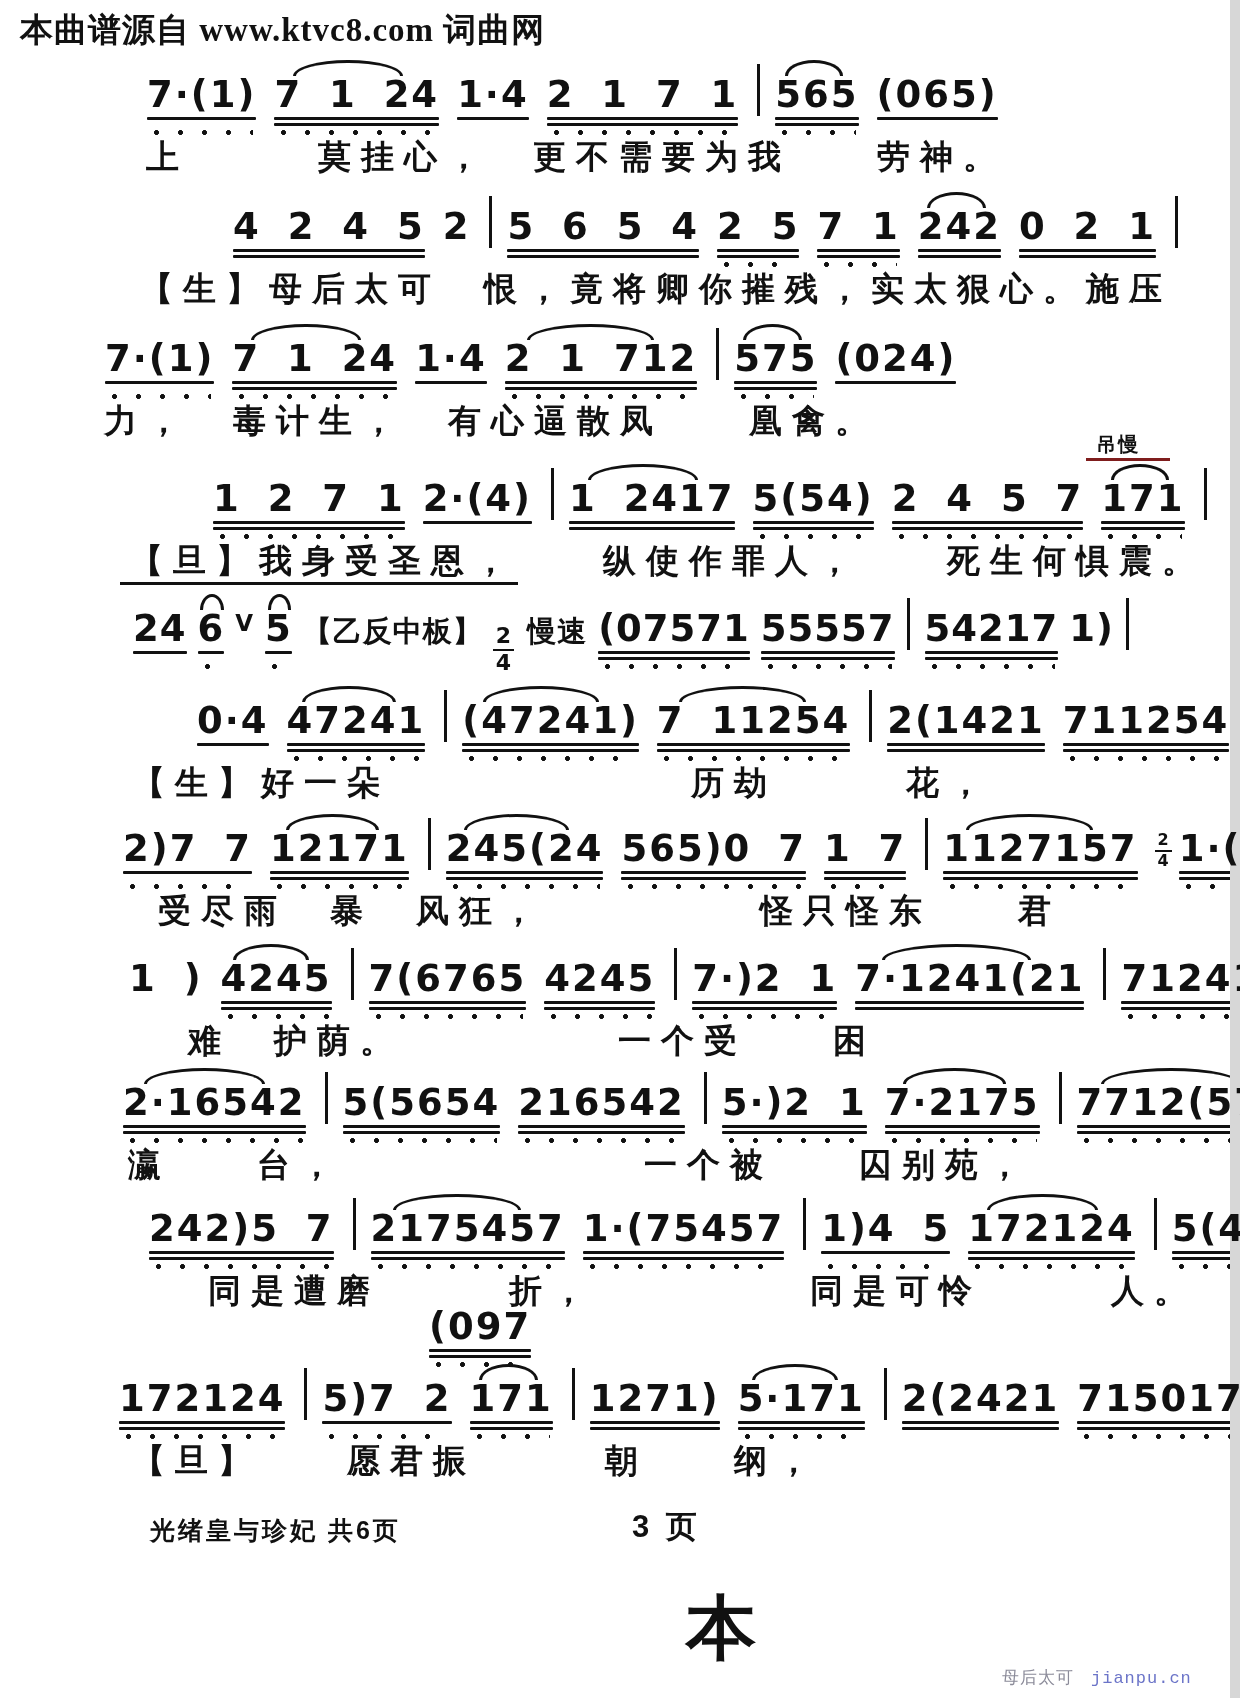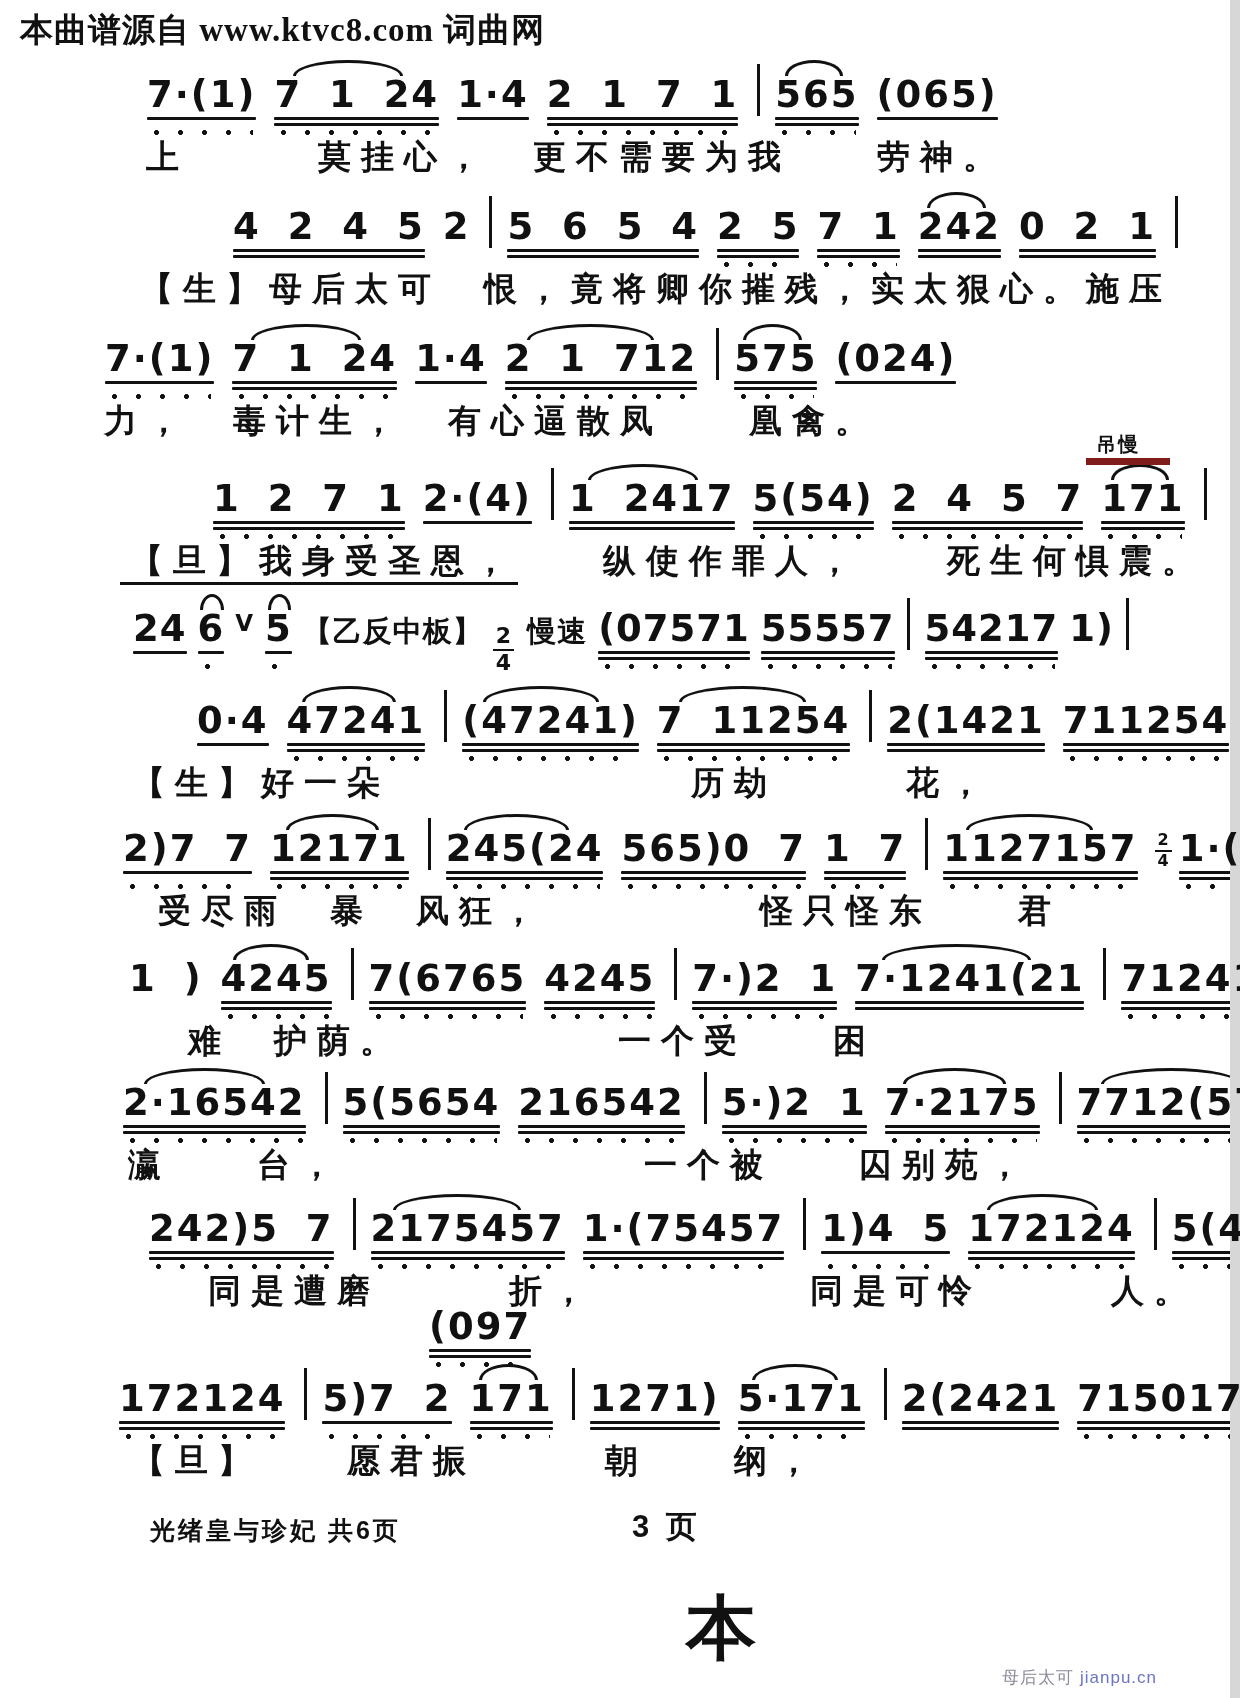--- a/index.html
+++ b/index.html
@@ -43,21 +43,21 @@
   .sm{font-size:23px;vertical-align:10px;margin-right:8px;}
   .frac{
     display:inline-flex;flex-direction:column;align-items:center;
     vertical-align:-2px;margin-right:12px;font-size:22px;font-weight:700;line-height:1.1;
     font-family:"DejaVu Sans",sans-serif;
   }
   .frac .ftop{border-bottom:2px solid #111;padding:0 3px 1px;}
   .frac.fsmall{font-size:16px;vertical-align:16px;margin-right:6px;}
   .anno{
     position:absolute;top:-46px;left:-14px;font-size:20px;font-weight:700;letter-spacing:2px;
-    border-bottom:7px solid #7f1d1d;padding:0 30px 4px 10px;white-space:nowrap;z-index:2;
+    border-bottom:3px solid #7f1d1d;padding:0 30px 4px 10px;white-space:nowrap;z-index:2;
   }
   .lyr{
     margin-top:24px;font-size:33px;font-weight:600;letter-spacing:10px;line-height:1;
     font-family:"DejaVu Serif","Liberation Serif",serif;white-space:nowrap;
   }
 
   
   .l1{top:64px;left:138px;margin-left:8px;}
   .l2{top:196px;left:232px;}   .l2 .lyr{margin-left:-92px;}
   .l3{top:328px;left:104px;}
@@ -73,21 +73,21 @@
   .l10{top:1198px;left:148px;} .l10 .lyr{margin-left:60px;}
   .l11{top:1308px;left:428px;} 
   .l12{top:1368px;left:118px;} .l12 .lyr{margin-left:14px;}
 
   
   .footer-left{position:absolute;top:1514px;left:150px;font-size:25px;font-weight:700;letter-spacing:3px;}
   .footer-page{position:absolute;top:1506px;left:632px;font-size:31px;font-weight:700;letter-spacing:4px;}
   .big-char{position:absolute;top:1582px;left:686px;font-size:70px;font-weight:700;
     font-family:"DejaVu Serif","Liberation Serif",serif;}
   .site-mark{position:absolute;top:1666px;left:1002px;font-size:17px;letter-spacing:1px;color:#8b8b99;}
-  .site-mark .domain{color:#6b74c8;margin-left:6px;}
+  .site-mark .domain{color:#6b74c8;margin-left:17px;font-family:Liberation Mono, monospace;}
 </style>
 </head>
 <body>
 
 <div class="page">
   <div class="header">本曲谱源自 www.ktvc8.com 词曲网</div>
 
   <div class="score">
       <div class="line l1"><div class="notes"><span class="tok"><span class="txt">7·(1)</span><i class="ul u1"></i><i class="dotrow"></i></span><span class="tok"><span class="txt">7 1 24</span><i class="ul u1"></i><i class="ul u2"></i><i class="dotrow"></i><i class="tie"></i></span><span class="tok"><span class="txt">1·4</span><i class="ul u1"></i></span><span class="tok"><span class="txt">2 1 7 1</span><i class="ul u1"></i><i class="ul u2"></i><i class="dotrow"></i></span><span class="bar"></span><span class="tok"><span class="txt">565</span><i class="ul u1"></i><i class="ul u2"></i><i class="dotrow"></i><i class="tie"></i></span><span class="tok"><span class="txt">(065)</span><i class="ul u1"></i></span></div><div class="lyr">上　　　莫挂心，　更不需要为我　　劳神。</div></div>
       <div class="line l2"><div class="notes"><span class="tok"><span class="txt">4 2 4 5</span><i class="ul u1"></i><i class="ul u2"></i></span><span class="tok"><span class="txt">2</span></span><span class="bar"></span><span class="tok"><span class="txt">5 6 5 4</span><i class="ul u1"></i><i class="ul u2"></i></span><span class="tok"><span class="txt">2 5</span><i class="ul u1"></i><i class="ul u2"></i><i class="dotrow"></i></span><span class="tok"><span class="txt">7 1</span><i class="ul u1"></i><i class="ul u2"></i><i class="dotrow"></i></span><span class="tok"><span class="txt">242</span><i class="ul u1"></i><i class="ul u2"></i><i class="tie"></i></span><span class="tok"><span class="txt">0 2 1</span><i class="ul u1"></i><i class="ul u2"></i></span><span class="bar"></span></div><div class="lyr">【生】母后太可　恨，竟将卿你摧残，实太狠心。施压</div></div>

